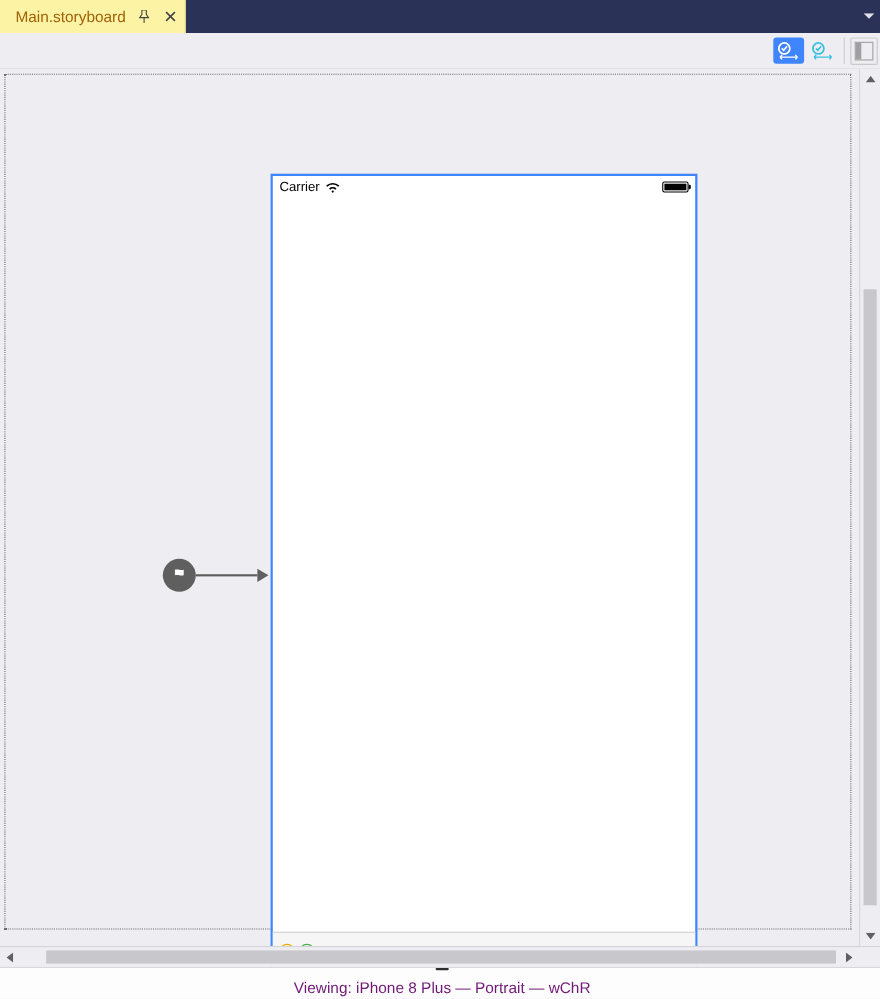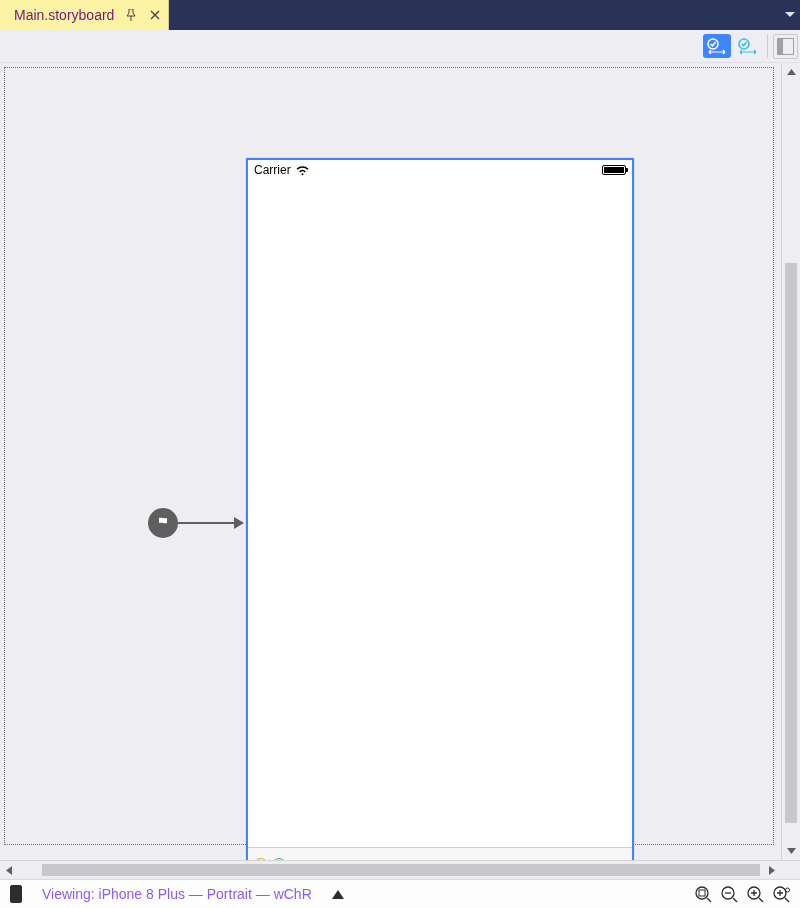--- a/index.html
+++ b/index.html
@@ -16,21 +16,21 @@
   
   .tabbar {
     position: absolute;
     left: 0; top: 0; right: 0; height: 30px;
     background: #2a3257;
     display: flex;
     align-items: stretch;
   }
   .tab {
     background: #fdf3a5;
-    color: #701a75;
+    color: #a16207;
     display: flex;
     align-items: center;
     padding: 0 6px 0 14px;
     gap: 10px;
     height: 30px;
     border-right: 1px solid #d6ce8f;
     min-width: 150px;
   }
   .tab-title { flex: 1; font-size: 14px; }
   .tab-pin, .tab-close {
@@ -269,22 +269,23 @@
   .statusbar-bottom {
     position: absolute;
     left: 0; right: 0; bottom: 0;
     height: 29px;
     background: #fdfdfe;
     border-top: 1px solid #d9d9dd;
     display: flex;
     align-items: center;
     padding: 0 6px 0 10px;
     font-size: 14px;
-    color: #8b5cf6;
-    gap: 20px;
+    color: #701a75;
+    gap: 8px;
+    flex-direction: column;
   }
   .device-icon {
     width: 12px; height: 18px;
     border: 1.4px solid #2d2d2d;
     border-radius: 2px;
     background: #2d2d2d;
   }
   .status-text { white-space: nowrap; }
   .status-disclosure {
     width: 0; height: 0;

